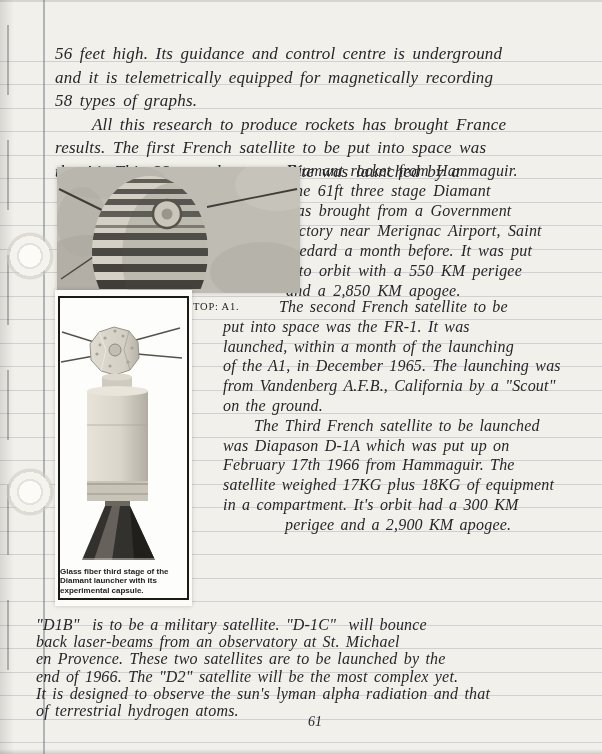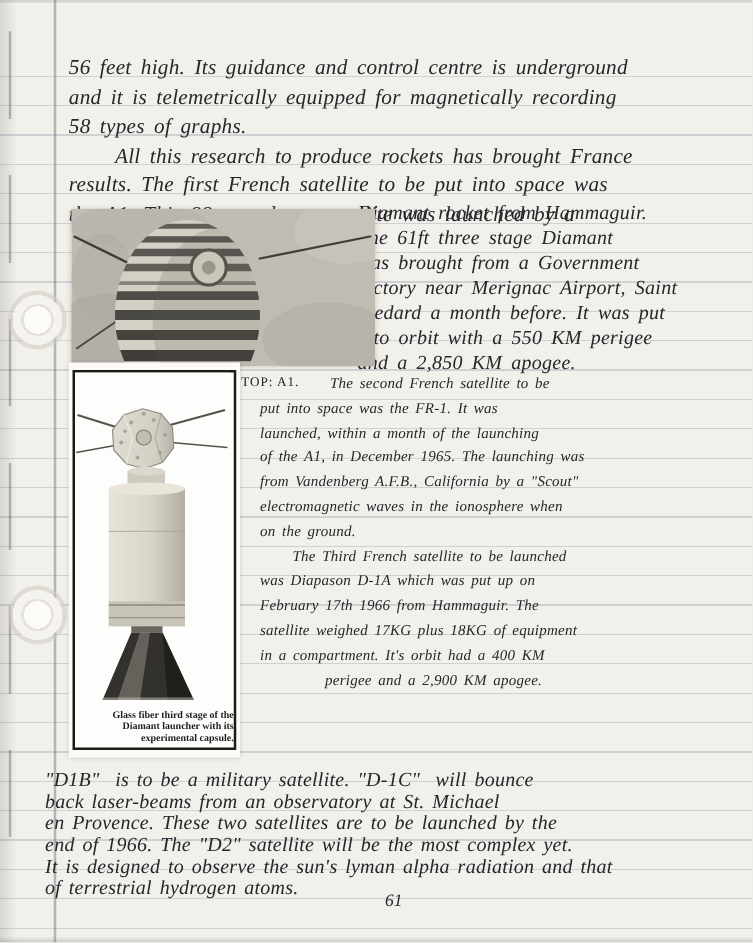--- a/index.html
+++ b/index.html
@@ -56,21 +56,21 @@
   .hole-bottom { left:2px; top:464px; }
 
   
   .hw {
     position:absolute; color:#26262b; font-style:italic;
     letter-spacing:0.2px;
   }
   .hw .hw-line { white-space:pre;font-style:italic; }
   #block-top { left:55px; top:42px; font-size:17px; line-height:23.5px; word-spacing:3px; }
   #block-photo-side { left:286px; top:161px; font-size:16px; line-height:20px; word-spacing:3px; }
-  #block-rocket-side { left:184px; top:297px; font-size:12px; line-height:19.8px; word-spacing:2px;padding-left:24px; }
+  #block-rocket-side { left:199px; top:297px; font-size:16px; line-height:19.8px; word-spacing:2px;padding-left:24px; }
   #block-rocket-side .hw-line:first-child { padding-left:56px; }
   #block-bottom { left:36px; top:616px; font-size:16px; line-height:17.2px; word-spacing:2px; }
 
   .photo-label {
     position:absolute; left:193px; top:301px;
     font-family:"Liberation Serif","DejaVu Serif",serif;
     font-weight:normal; font-size:10.5px; letter-spacing:0.8px; color:#232327;
   }
 
   .page-number {
@@ -87,22 +87,22 @@
   
   .rocket-figure {
     position:absolute; left:55px; top:290px; width:137px; height:316px;
     background:#fcfbf8; box-shadow:0 0 4px rgba(60,58,54,0.25);
   }
   .rocket-frame {
     position:absolute; left:3px; top:6px; width:127px; height:300px;
     border:2px solid #1b1a18; background:#fdfdfb;
   }
   .rocket-caption {
-    position:absolute; left:0; right:0; bottom:3px; text-align:right;
-    font-family:Liberation Serif, serif;
+    position:absolute; left:0; right:0; bottom:3px; text-align:left;
+    font-family:Liberation Sans, sans-serif;
     font-weight:bold; font-size:8px; line-height:9.5px; color:#1d1d1b;
   }
 </style>
 </head>
 <body>
 
 <div class="page">
 
   <div class="rules"></div>
   <div class="margin-line"></div>
@@ -131,27 +131,26 @@
       <div class="hw-line">into orbit with a 550 KM perigee</div>
       <div class="hw-line">and a 2,850 KM apogee.</div>
     </div>
 
   <div class="hw" id="block-rocket-side">
       <div class="hw-line">The second French satellite to be</div>
       <div class="hw-line">put into space was the FR-1. It was</div>
       <div class="hw-line">launched, within a month of the launching</div>
       <div class="hw-line">of the A1, in December 1965. The launching was</div>
       <div class="hw-line">from Vandenberg A.F.B., California by a "Scout"</div>
-      <div class="hw-line">electromagnetic waves in the ionosphere when</div>
       <div class="hw-line">on the ground.</div>
       <div class="hw-line">     The Third French satellite to be launched</div>
       <div class="hw-line">was Diapason D-1A which was put up on</div>
       <div class="hw-line">February 17th 1966 from Hammaguir. The</div>
       <div class="hw-line">satellite weighed 17KG plus 18KG of equipment</div>
-      <div class="hw-line">in a compartment. It's orbit had a 400 KM</div>
+      <div class="hw-line">in a compartment. It's orbit had a 300 KM</div>
       <div class="hw-line">          perigee and a 2,900 KM apogee.</div>
     </div>
 
   <div class="hw" id="block-bottom">
       <div class="hw-line">"D1B"  is to be a military satellite. "D-1C"  will bounce</div>
       <div class="hw-line">back laser-beams from an observatory at St. Michael</div>
       <div class="hw-line">en Provence. These two satellites are to be launched by the</div>
       <div class="hw-line">end of 1966. The "D2" satellite will be the most complex yet.</div>
       <div class="hw-line">It is designed to observe the sun's lyman alpha radiation and that</div>
       <div class="hw-line">of terrestrial hydrogen atoms.</div>

